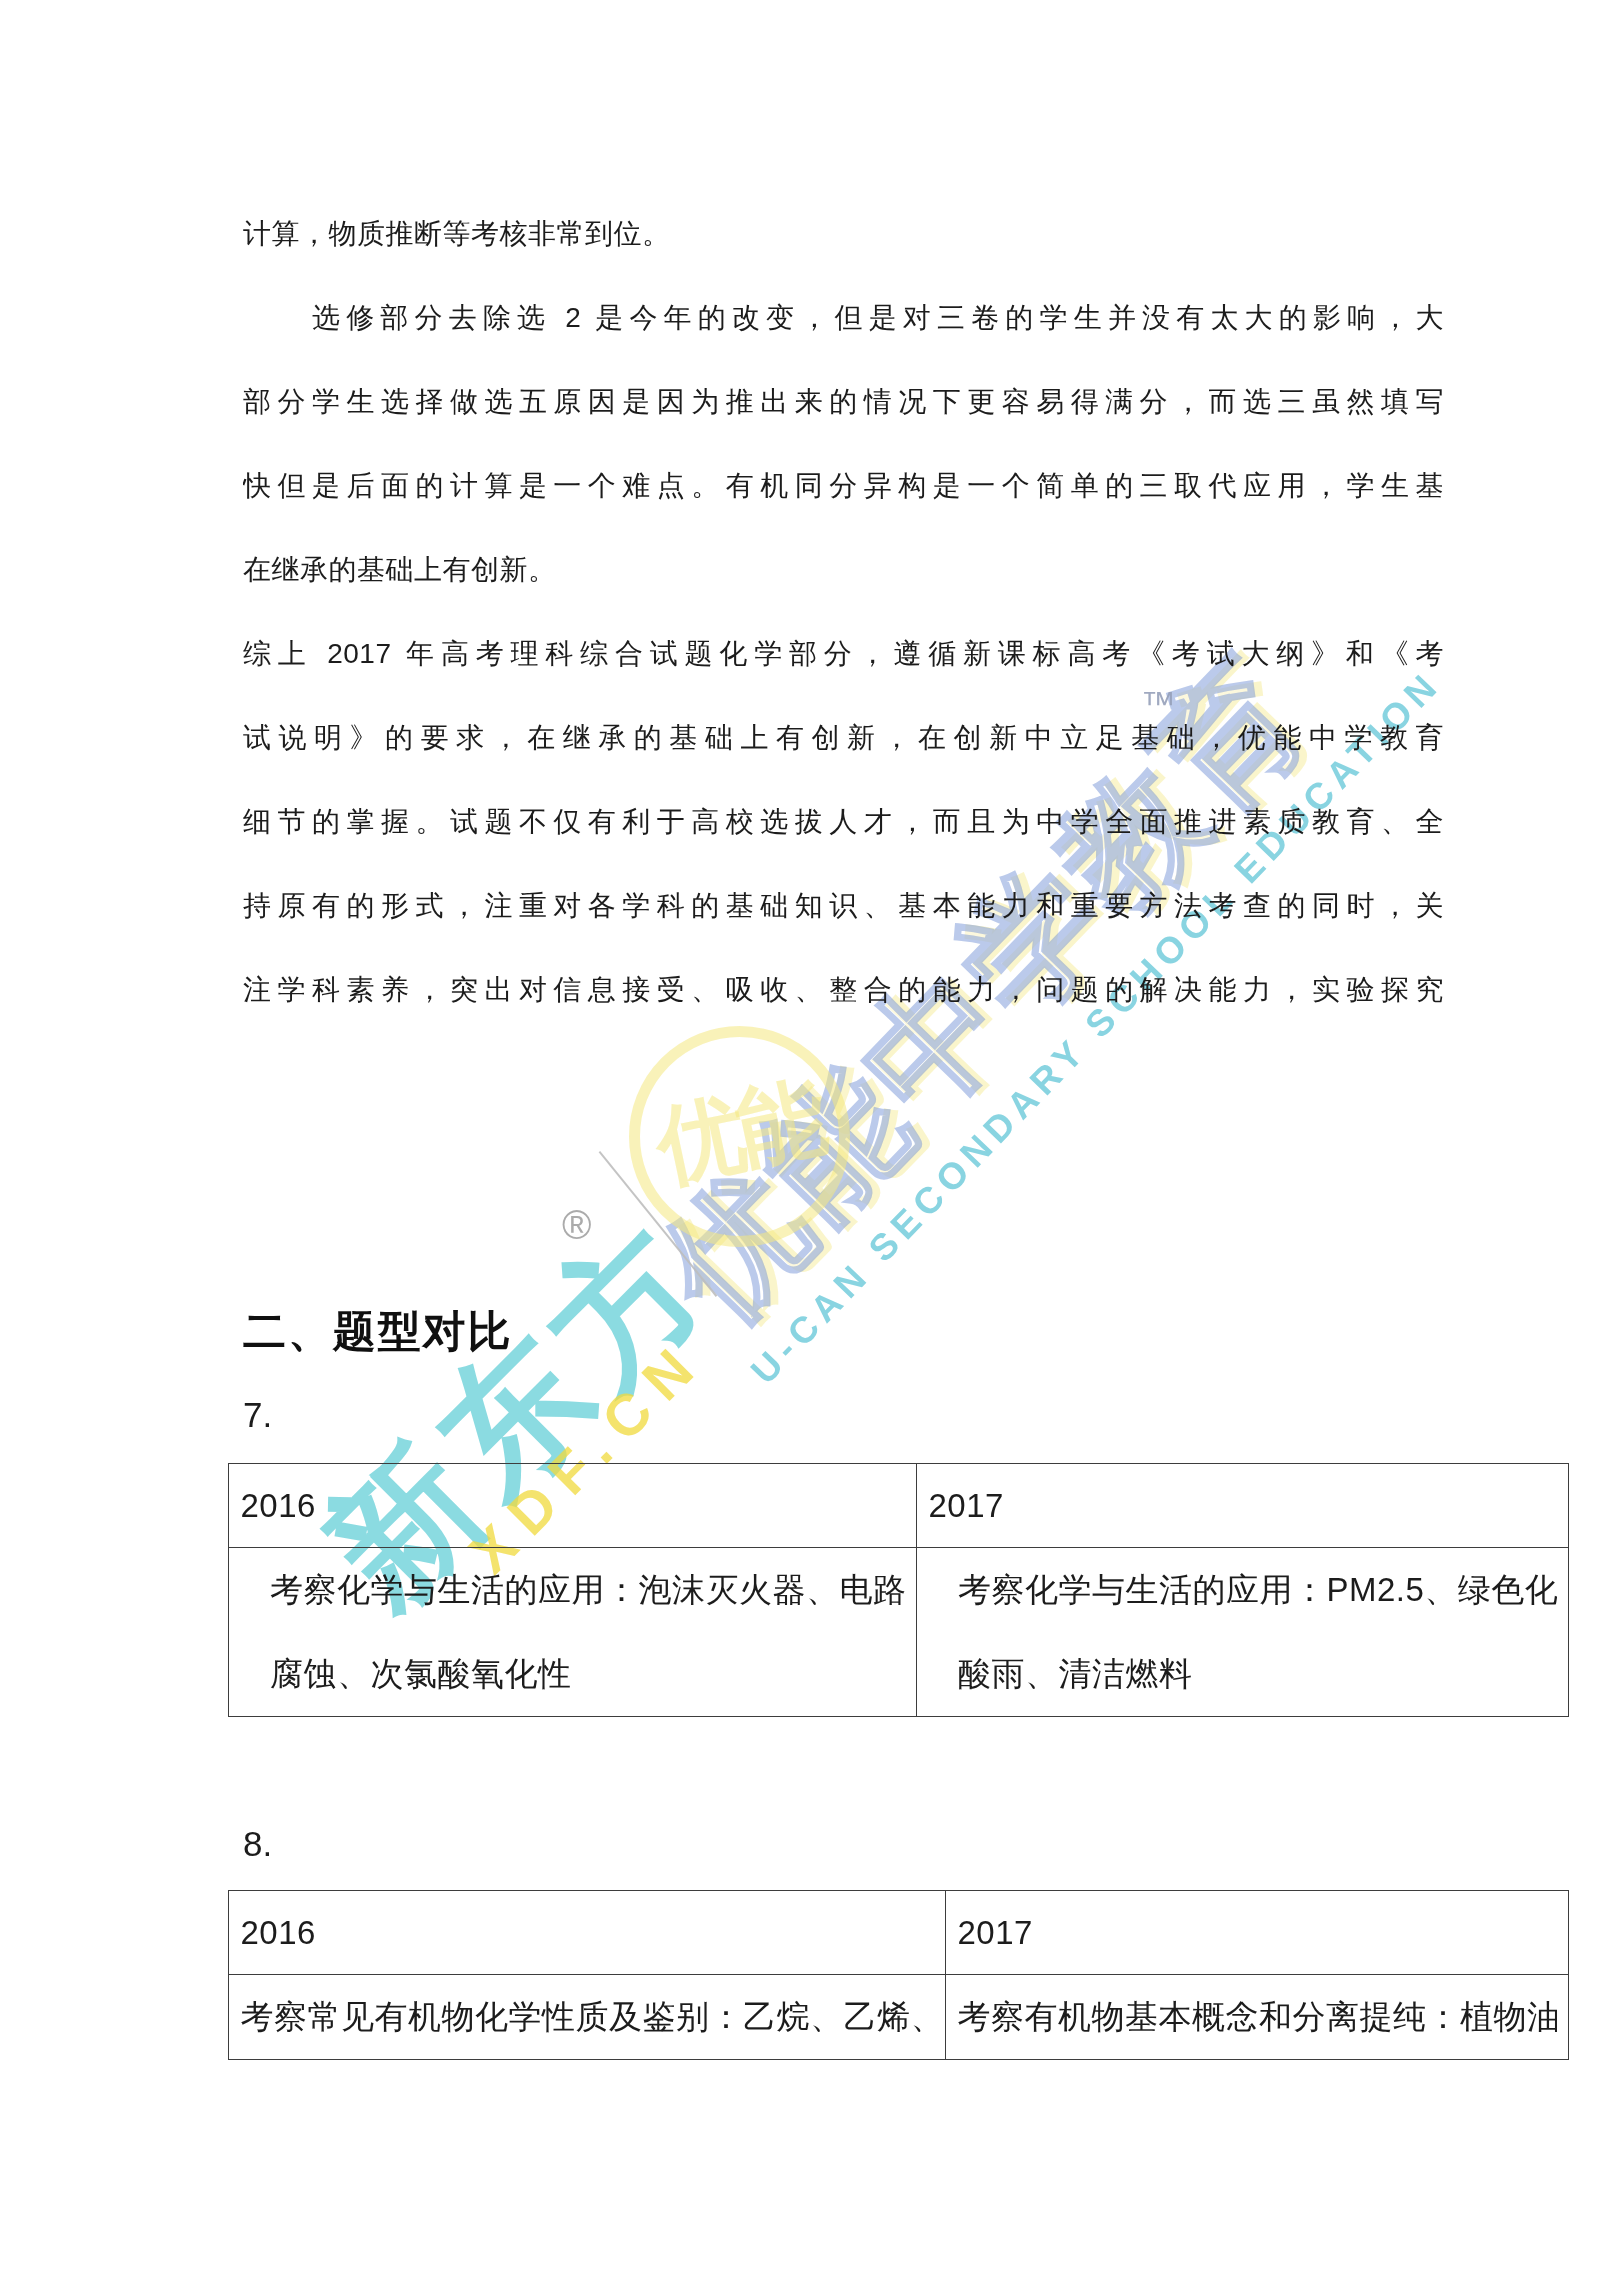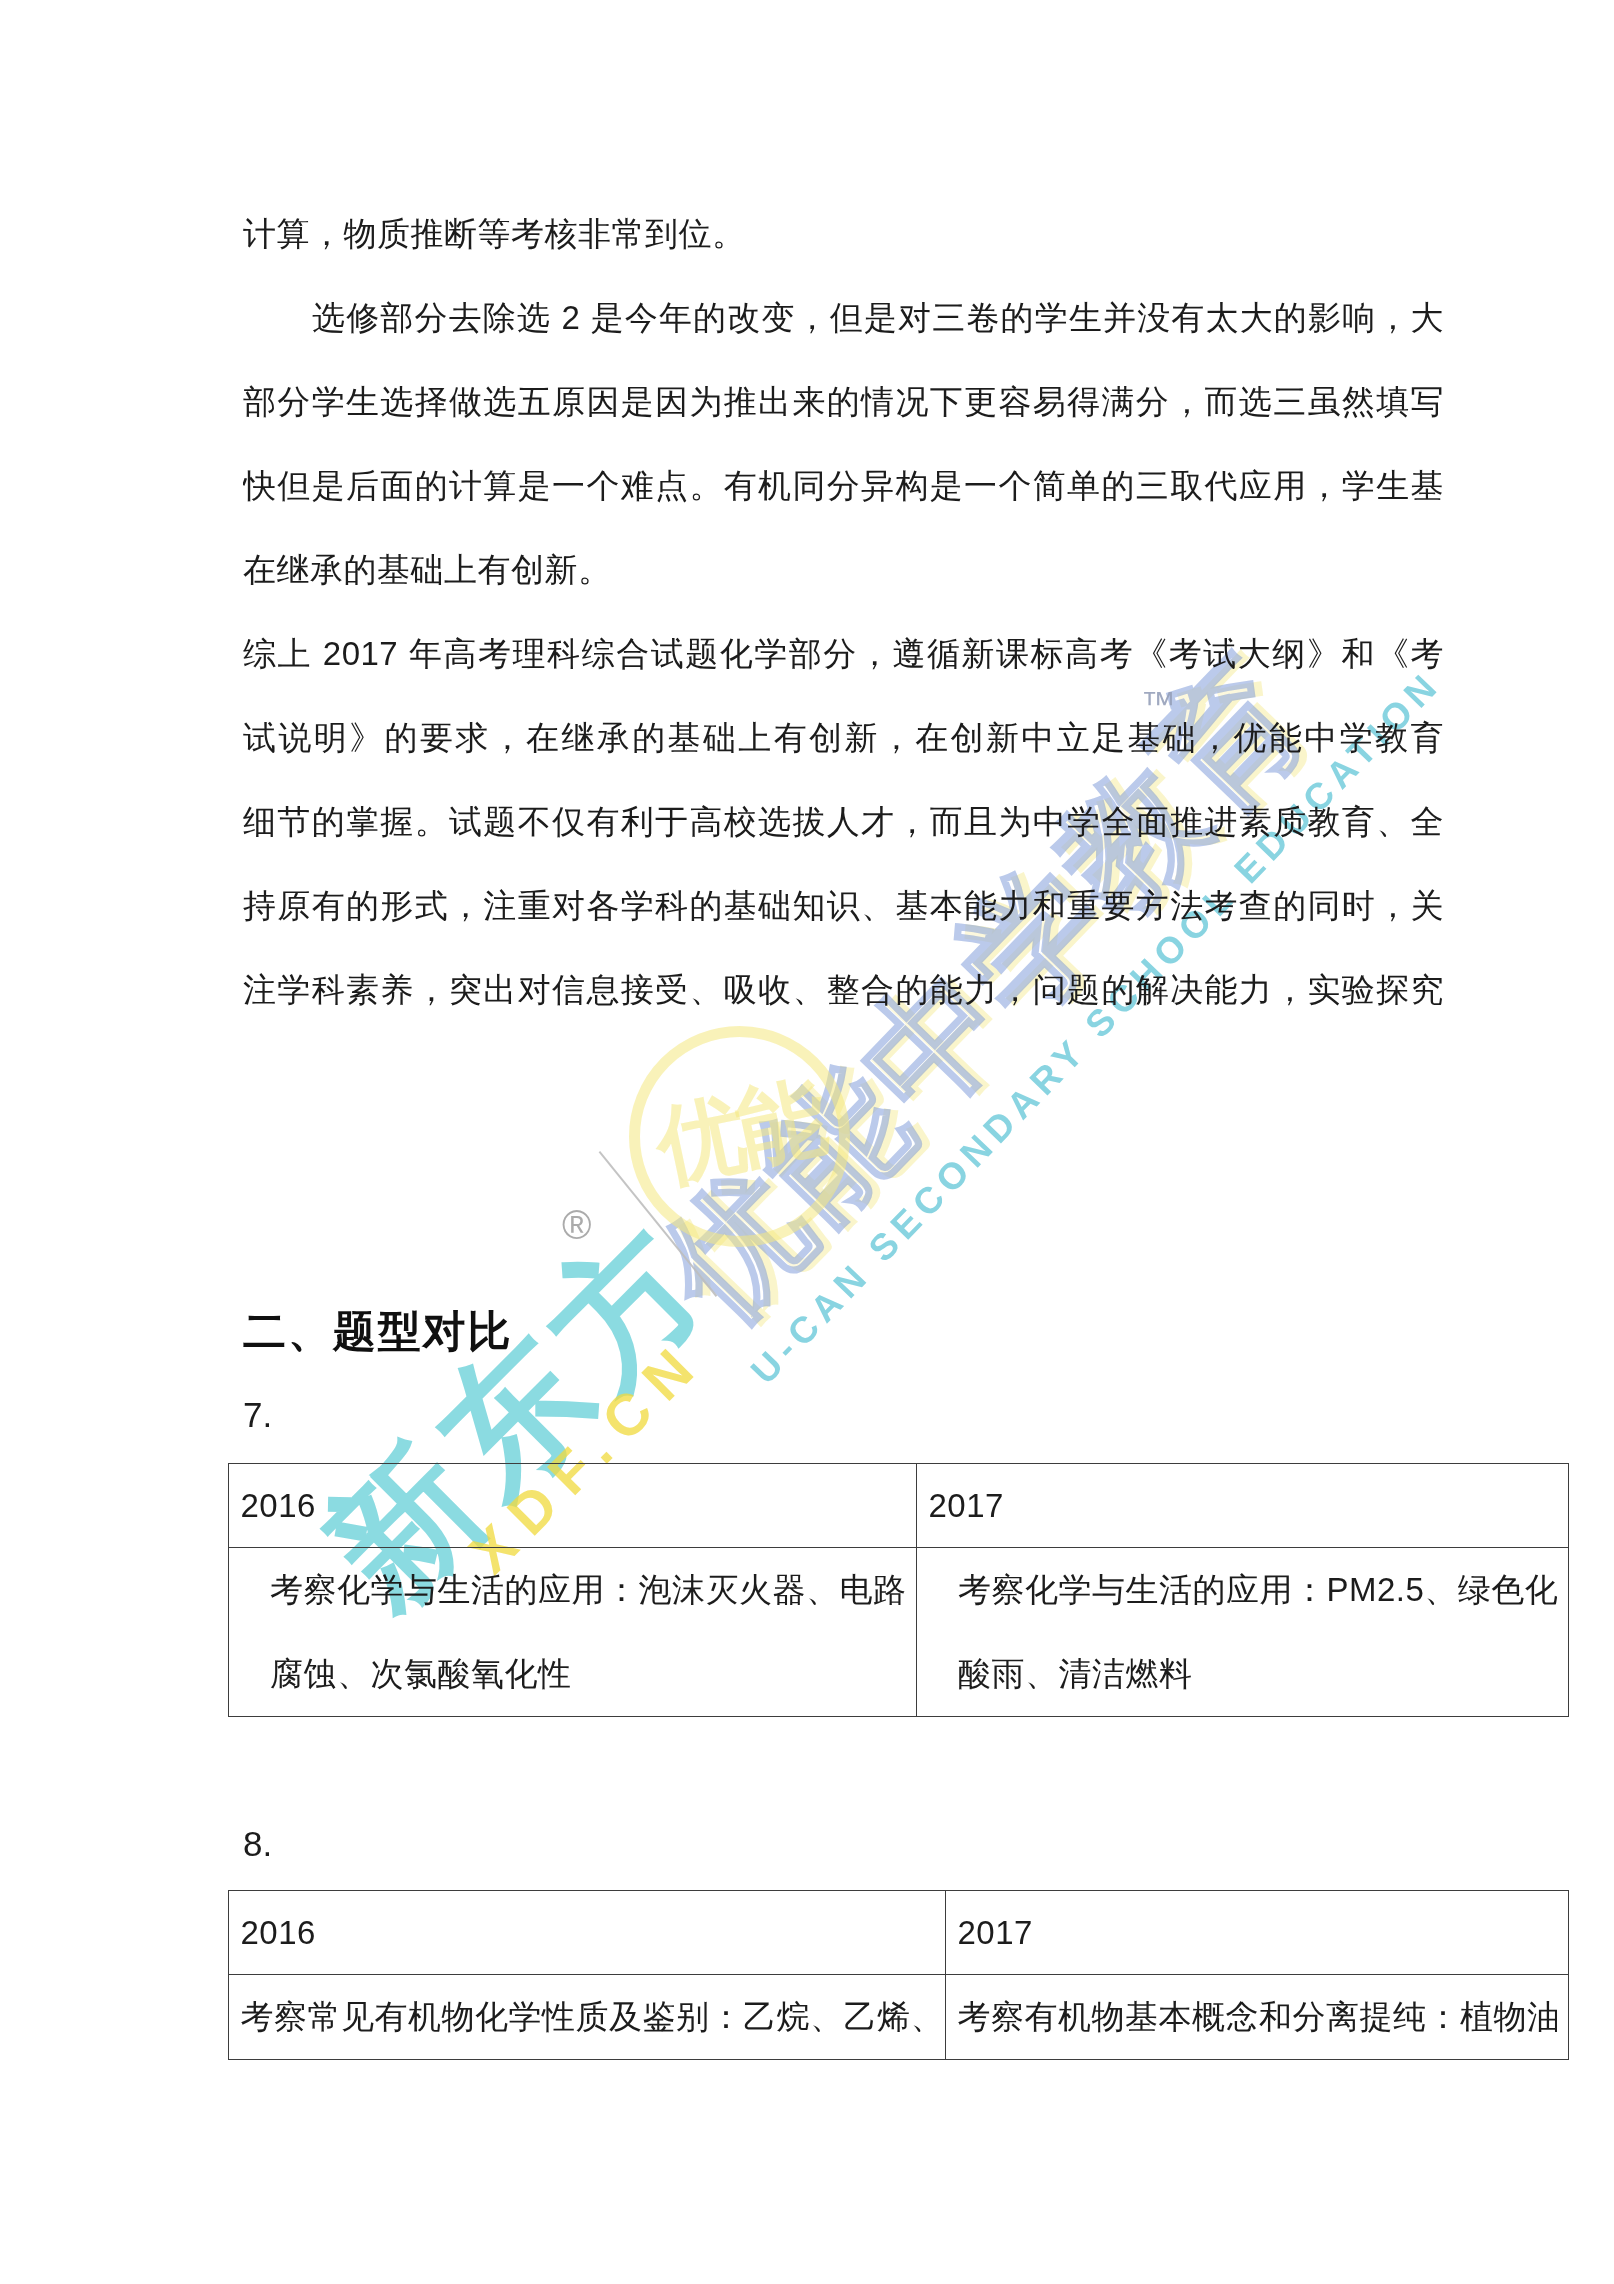--- a/index.html
+++ b/index.html
@@ -28,21 +28,21 @@
   #wm-line{left:565px;top:1223px;width:186px;height:1.9px;background:rgba(190,190,190,0.90);transform:rotate(51deg);}
   #wm-xdf-chars{left:269px;top:1331px;width:500px;height:163px;transform:rotate(-45deg);
     font-size:144px;font-weight:700;letter-spacing:11.5px;line-height:163px;text-align:center;
     color:rgba(44,190,200,0.55);}
   #wm-xdf-domain{left:413px;top:1414px;width:346px;height:83px;transform:rotate(-45deg);
     font-size:58px;font-weight:700;letter-spacing:15.4px;line-height:83px;text-align:center;
     color:rgba(240,218,60,0.75);}
 
   
   #bodytext{position:absolute;left:243px;top:192px;width:1201px;z-index:2;}
-  .bline{height:84px;line-height:84px;font-size:33px;color:#1c1c1c;letter-spacing:0.5px;
+  .bline{height:84px;line-height:84px;font-size:28px;color:#1c1c1c;letter-spacing:0.5px;
     overflow:hidden;white-space:nowrap;}
   .bline.fill{white-space:normal;text-align:justify;text-align-last:justify;}
   .bline.indent{text-indent:69px;}
 
   #section-heading{position:absolute;left:243px;top:1303px;z-index:2;
     font-size:43px;font-weight:700;color:#101010;letter-spacing:1.9px;}
   .item-label{position:absolute;left:243px;z-index:2;font-size:35px;color:#1c1c1c;}
   #label-7{top:1395px;}
   #label-8{top:1824px;}
 

